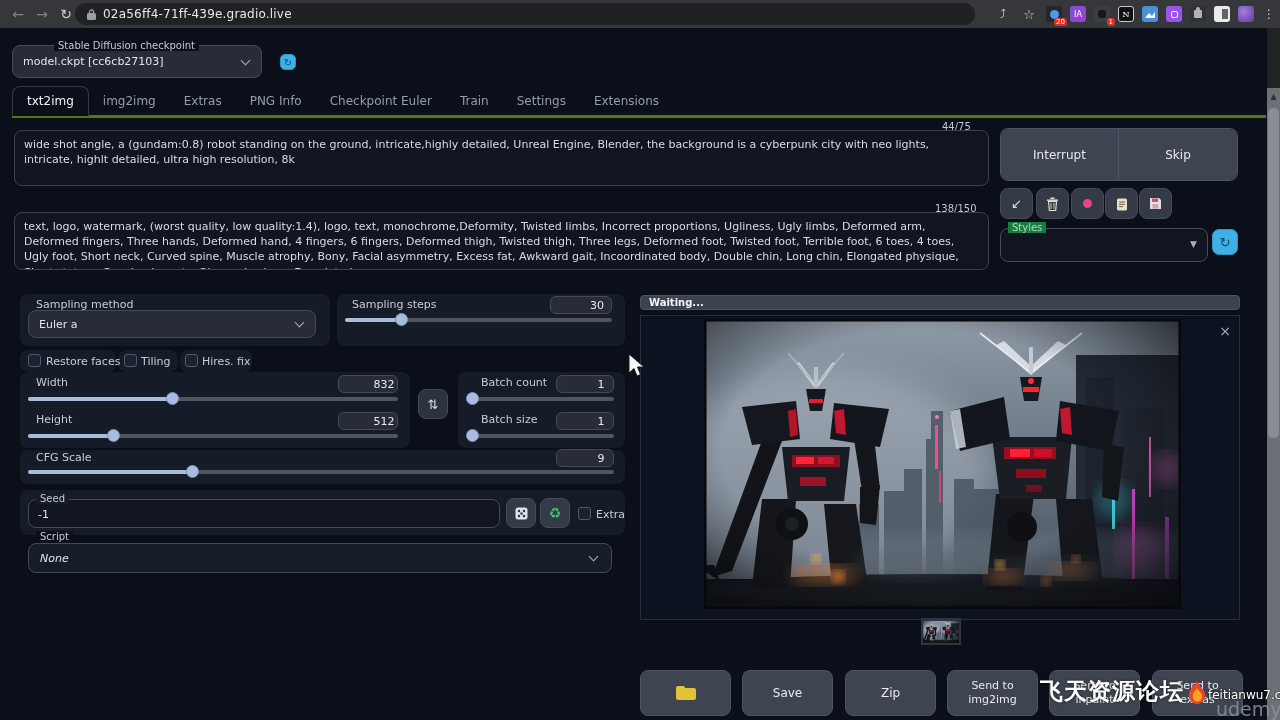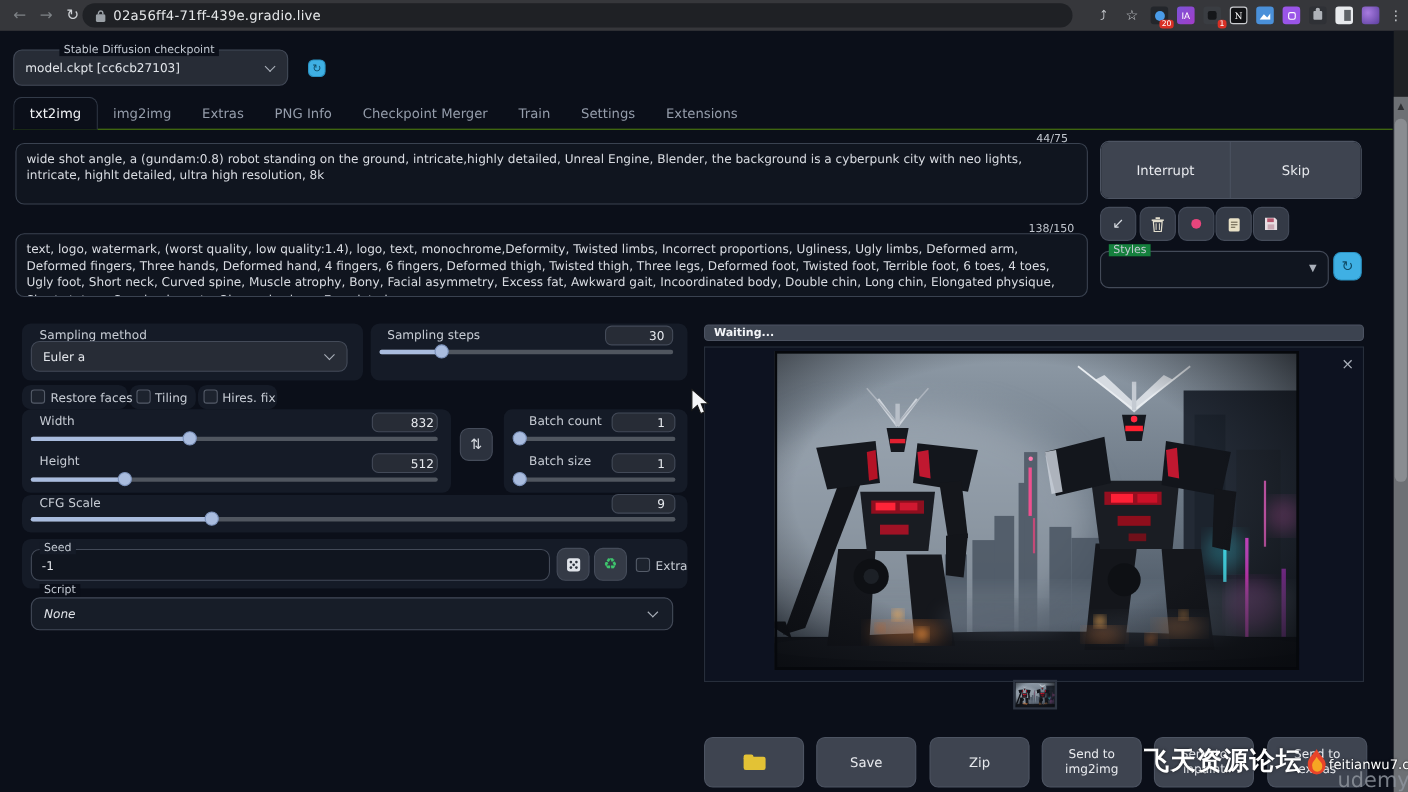--- a/index.html
+++ b/index.html
@@ -33,21 +33,21 @@
   .cb { width:13px; height:13px; background:#1d232e; border:1px solid #545b68; border-radius:3px; display:inline-block; }
   .chev { display:inline-block; width:7px; height:7px; border-right:1.6px solid #aab0ba; border-bottom:1.6px solid #aab0ba; transform:rotate(45deg); }
   .btn { background:#3e4450; border:1px solid #4d5462; border-radius:8px; color:#e8eaee; font-size:12px;
          display:flex; align-items:center; justify-content:center; }
   .mini-btn { position:absolute; width:33px; height:31px; background:#343a46; border:1px solid #454c5a; border-radius:8px;
               display:flex; align-items:center; justify-content:center; color:#d7dbe1; font-size:13px; }
   .blue-btn { background:#3fb0e4; border:1px solid #2b93c4; border-radius:5px; color:#0f4b66;
               display:flex; align-items:center; justify-content:center; }
 
   
-  .tabbar { position:absolute; left:12px; right:14px; top:88px; height:30px; border-bottom:1px solid #4d7c0f;
+  .tabbar { position:absolute; left:12px; right:14px; top:88px; height:30px; border-bottom:3px solid #4d7c0f;
             display:flex; align-items:flex-end; gap:0; }
   .tab { font-size:12px; color:#959dab; padding:7px 14px; }
   .tab.active { color:#f1f3f6; border:1px solid #333b49; border-bottom:1px solid #0b0f19; border-radius:8px 8px 0 0;
                 background:#0b0f19; margin-bottom:-1px; }
 
   
   .ta { position:absolute; background:#10151f; border:1px solid #3a4250; border-radius:8px; color:#d9dce2;
         font-size:11px; line-height:1.38; padding:6px 9px; overflow:hidden; }
   .counter { position:absolute; font-size:10px; color:#c2c7cf; }
 
@@ -258,21 +258,21 @@
   </div>
   <div class="blue-btn" style="position:absolute; left:280px; top:54px; width:16px; height:16px;">
     <span style="font-size:10px;">↻</span>
   </div>
 
   <div class="tabbar">
     <div class="tab active">txt2img</div>
     <div class="tab">img2img</div>
     <div class="tab">Extras</div>
     <div class="tab">PNG Info</div>
-    <div class="tab">Checkpoint Merger</div>
+    <div class="tab">Checkpoint Euler</div>
     <div class="tab">Train</div>
     <div class="tab">Settings</div>
     <div class="tab">Extensions</div>
   </div>
 
   <span class="counter" style="left:942px; top:121px;">44/75</span>
   <div class="ta" style="left:14px; top:130px; width:975px; height:56px;">wide shot angle, a (gundam:0.8) robot standing on the ground, intricate,highly detailed, Unreal Engine, Blender, the background is a cyberpunk city with neo lights, intricate, highlt detailed, ultra high resolution, 8k</div>
 
   <span class="counter" style="left:935px; top:203px;">138/150</span>
   <div class="ta" style="left:14px; top:212px; width:975px; height:58px;">text, logo, watermark, (worst quality, low quality:1.4), logo, text, monochrome,Deformity, Twisted limbs, Incorrect proportions, Ugliness, Ugly limbs, Deformed arm, Deformed fingers, Three hands, Deformed hand, 4 fingers, 6 fingers, Deformed thigh, Twisted thigh, Three legs, Deformed foot, Twisted foot, Terrible foot, 6 toes, 4 toes, Ugly foot, Short neck, Curved spine, Muscle atrophy, Bony, Facial asymmetry, Excess fat, Awkward gait, Incoordinated body, Double chin, Long chin, Elongated physique, Short stature, Sagging breasts, Obese physique, Emaciated,</div>

